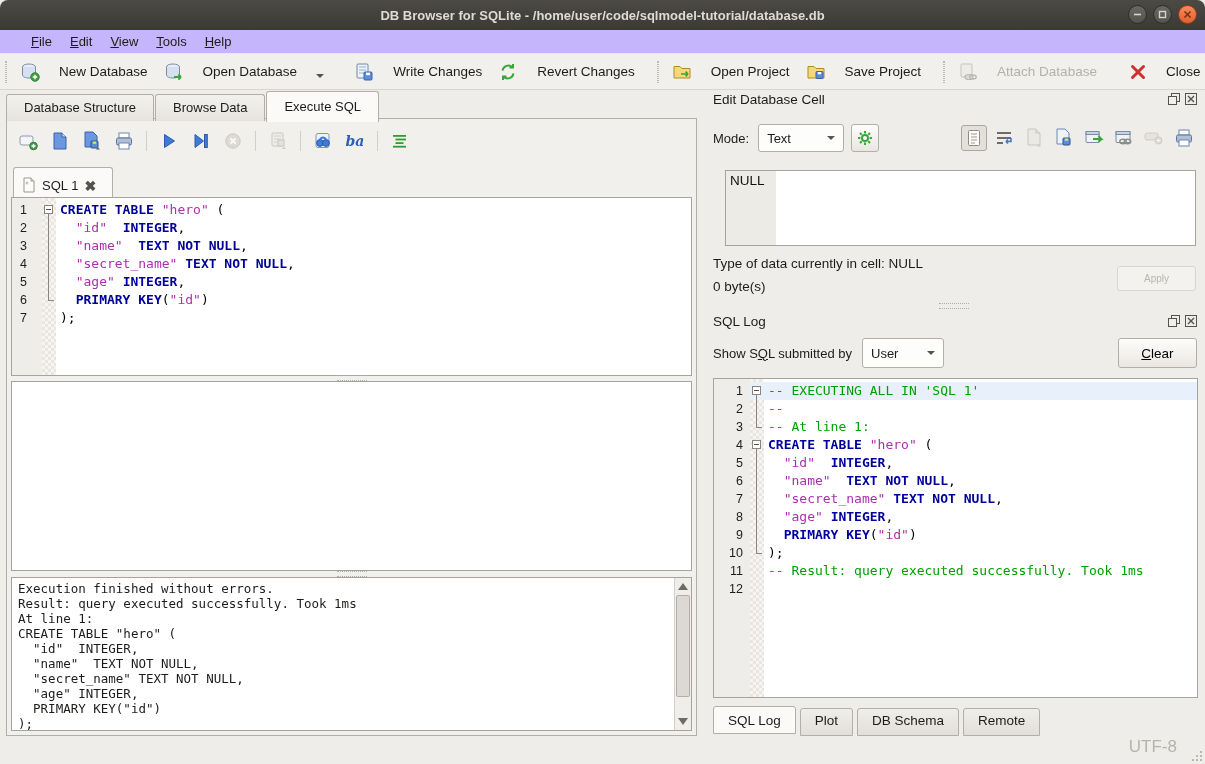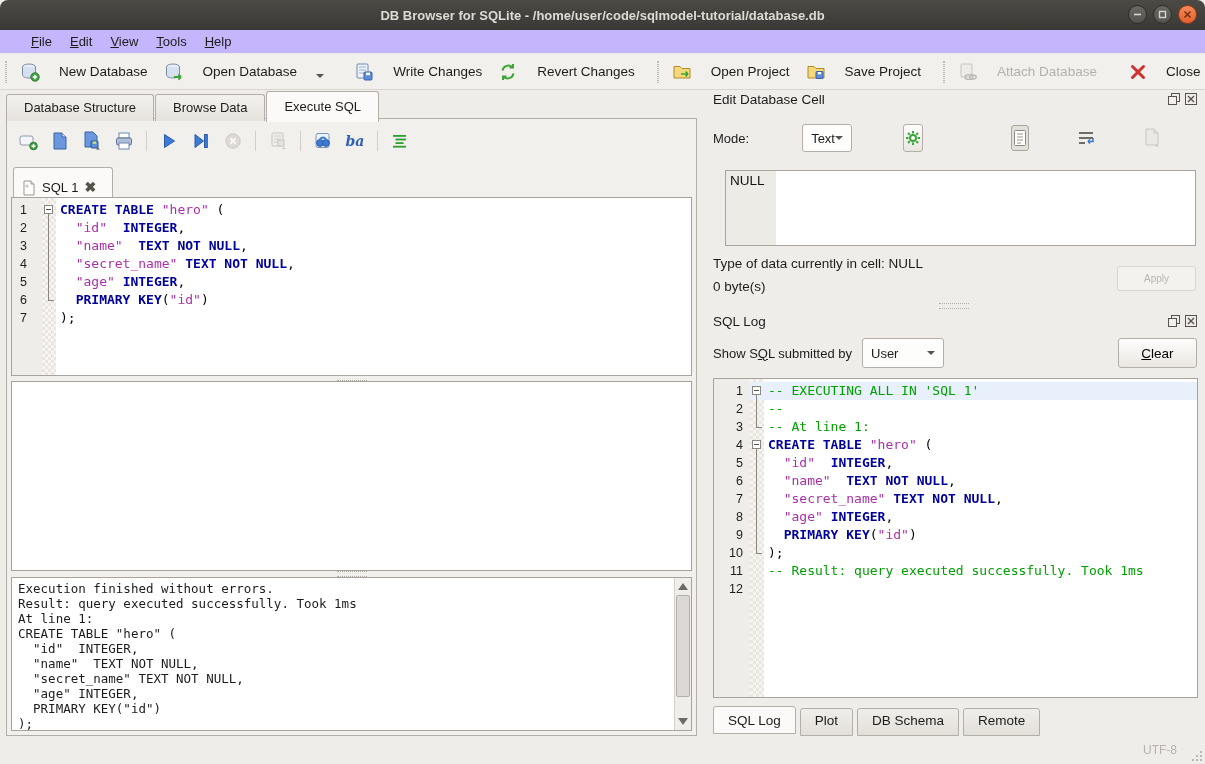--- a/index.html
+++ b/index.html
@@ -43,21 +43,21 @@
   .left-frame{position:absolute;left:6px;top:118px;width:691px;height:618px;
     border:1px solid #b3afa8;background:#f2f0ed;box-sizing:border-box;z-index:2;}
   .editor-toolbar{position:absolute;top:9px;left:8px;display:flex;align-items:center;gap:6px;}
   .ibtn{width:26px;height:26px;display:flex;align-items:center;justify-content:center;border-radius:3px;}
   .ibtn.disabled{opacity:.5;}
   .ibtn.pressed{background:#e3e0da;border:1px solid #aaa69f;box-sizing:border-box;}
   .isep{width:1px;height:20px;background:#d2cfc9;margin:0 3px;}
   .subtab-row{position:absolute;top:47px;left:4px;right:4px;height:32px;}
   .subtab{position:absolute;left:2px;bottom:0;height:31px;width:100px;background:#fbfaf9;
     border:1px solid #b3afa8;border-bottom:none;border-radius:3px 3px 0 0;box-sizing:border-box;
-    display:flex;align-items:flex-start;gap:6px;padding:12px 8px;}
+    display:flex;align-items:flex-end;gap:6px;padding:5px 8px;}
   .xglyph{font-weight:bold;color:#55524d;font-size:14px;line-height:1;}
 
   
   .codebox{position:absolute;background:#fff;border:1px solid #a8a49d;overflow:hidden;
     font-family:"DejaVu Sans Mono",monospace;font-size:13px;}
   .col-ln{position:absolute;left:0;top:0;bottom:0;width:var(--lnw);background:#efede9;border-right:1px solid #d7d4ce;}
   .col-fold{position:absolute;left:var(--lnw);top:0;bottom:0;width:14px;background-color:#f7f5f2;
     background-image:linear-gradient(45deg,#e9e6e1 25%,transparent 25%,transparent 75%,#e9e6e1 75%),
                      linear-gradient(45deg,#e9e6e1 25%,transparent 25%,transparent 75%,#e9e6e1 75%);
     background-size:6px 6px;background-position:0 0,3px 3px;}
@@ -98,21 +98,21 @@
   .sarrow{position:absolute;left:3px;width:0;height:0;border-left:5px solid transparent;border-right:5px solid transparent;}
   .sarrow.up{top:5px;border-bottom:7px solid #6e6b65;}
   .sarrow.down{bottom:5px;border-top:7px solid #6e6b65;}
   .sthumb{position:absolute;left:1px;right:1px;top:17px;height:100px;background:#dcd9d4;
     border:1px solid #b3afa8;border-radius:2px;}
 
   
   .right-dock{position:absolute;left:703px;top:90px;width:502px;height:646px;}
   .dock-header{position:absolute;left:10px;font-size:13.5px;}
   .dock-icons{position:absolute;right:8px;display:flex;gap:5px;}
-  .mode-row{position:absolute;top:33px;left:10px;right:8px;height:30px;display:flex;align-items:center;gap:44px;}
+  .mode-row{position:absolute;top:33px;left:10px;right:8px;height:30px;display:flex;align-items:center;}
   .combo{height:28px;background:#fdfdfc;border:1px solid #b3afa8;border-radius:3px;box-sizing:border-box;
     display:flex;align-items:center;justify-content:space-between;padding:0 8px;}
   .combo .caret{align-self:center;margin:0;}
   .pushbtn{background:linear-gradient(#fdfdfc,#eae7e2);border:1px solid #b3afa8;border-radius:3px;
     box-sizing:border-box;display:flex;align-items:center;justify-content:center;}
   .pushbtn.disabled{background:#f4f2ef;border-color:#d9d6d1;color:#b9b6b0;}
   .cell-editor{position:absolute;left:22px;top:80px;width:471px;height:76px;background:#fff;
     border:1px solid #a8a49d;box-sizing:border-box;}
   .cell-gutter{position:absolute;left:0;top:0;bottom:0;width:50px;background:#edebe6;}
   .cell-value{position:absolute;left:4px;top:2px;font-size:13.5px;color:#111;}
@@ -122,21 +122,21 @@
   .filter-row{position:absolute;top:248px;left:10px;right:8px;height:30px;display:flex;align-items:center;}
   .clear-btn{position:absolute;right:0;width:79px;height:30px;font-size:13.5px;}
 
   .bottom-tabs{position:absolute;left:10px;top:616px;display:flex;z-index:2;}
   .btab{padding:4px 14px 5px;border:1px solid #b3afa8;border-radius:3px 3px 0 0;margin-right:4px;
     background:linear-gradient(#f0eeea,#e2dfd9);position:relative;top:2px;font-size:13.5px;}
   .btab.active{background:#fbfaf9;top:0;padding-top:6px;z-index:3;}
 
   
   .statusbar{position:absolute;left:0;right:0;bottom:0;height:28px;}
-  .encoding{position:absolute;right:28px;bottom:7px;color:#b7b3ad;font-size:12px;}
+  .encoding{position:absolute;right:28px;bottom:7px;color:#b7b3ad;font-size:17px;}
   .grip{position:absolute;right:3px;bottom:3px;width:12px;height:12px;}
   .grip::after{content:"";position:absolute;right:0;bottom:0;width:2px;height:2px;background:#bbb7b1;
     box-shadow:-4px 0 #bbb7b1,-8px 0 #bbb7b1,0 -4px #bbb7b1,-4px -4px #bbb7b1,0 -8px #bbb7b1;}
 </style>
 </head>
 <body>
 
 <div class="titlebar">
   <span class="win-title">DB Browser for SQLite - /home/user/code/sqlmodel-tutorial/database.db</span>
   <div class="win-controls">

